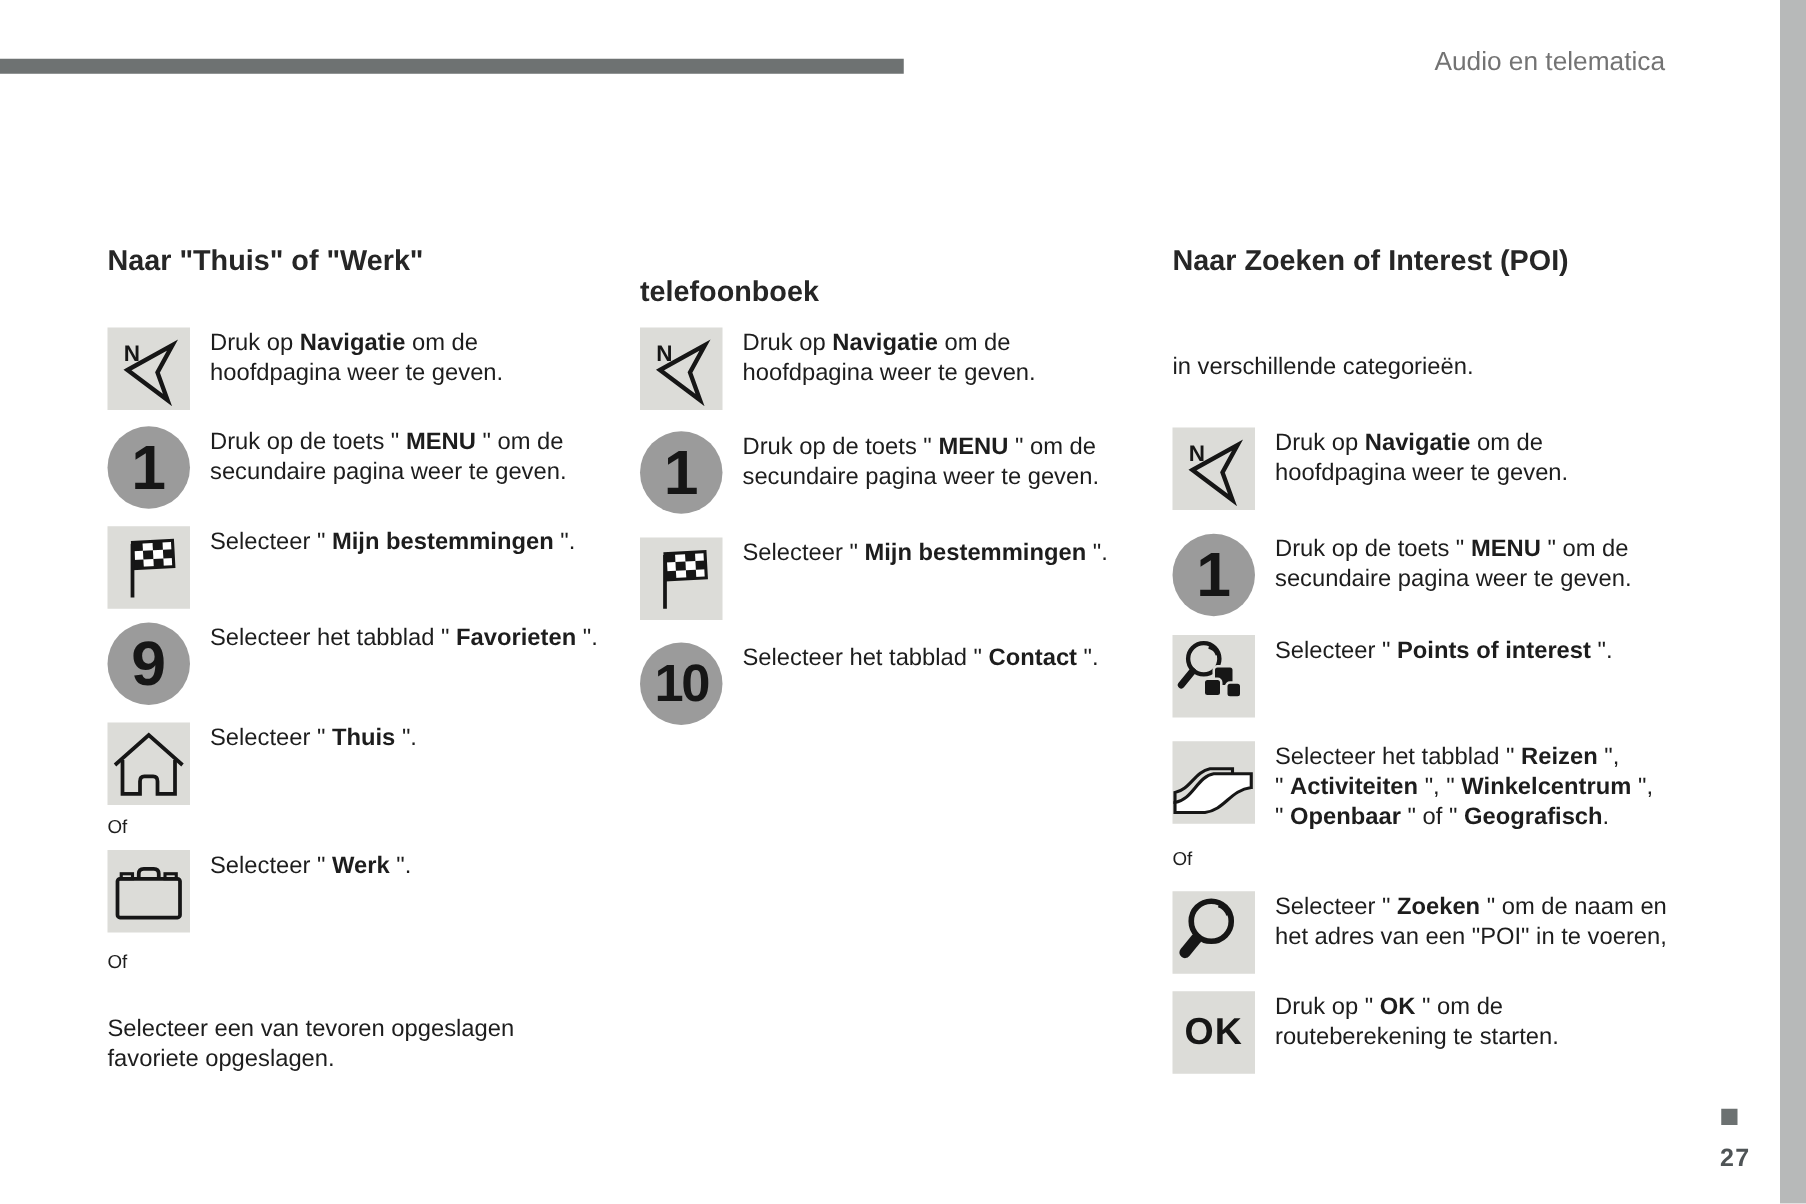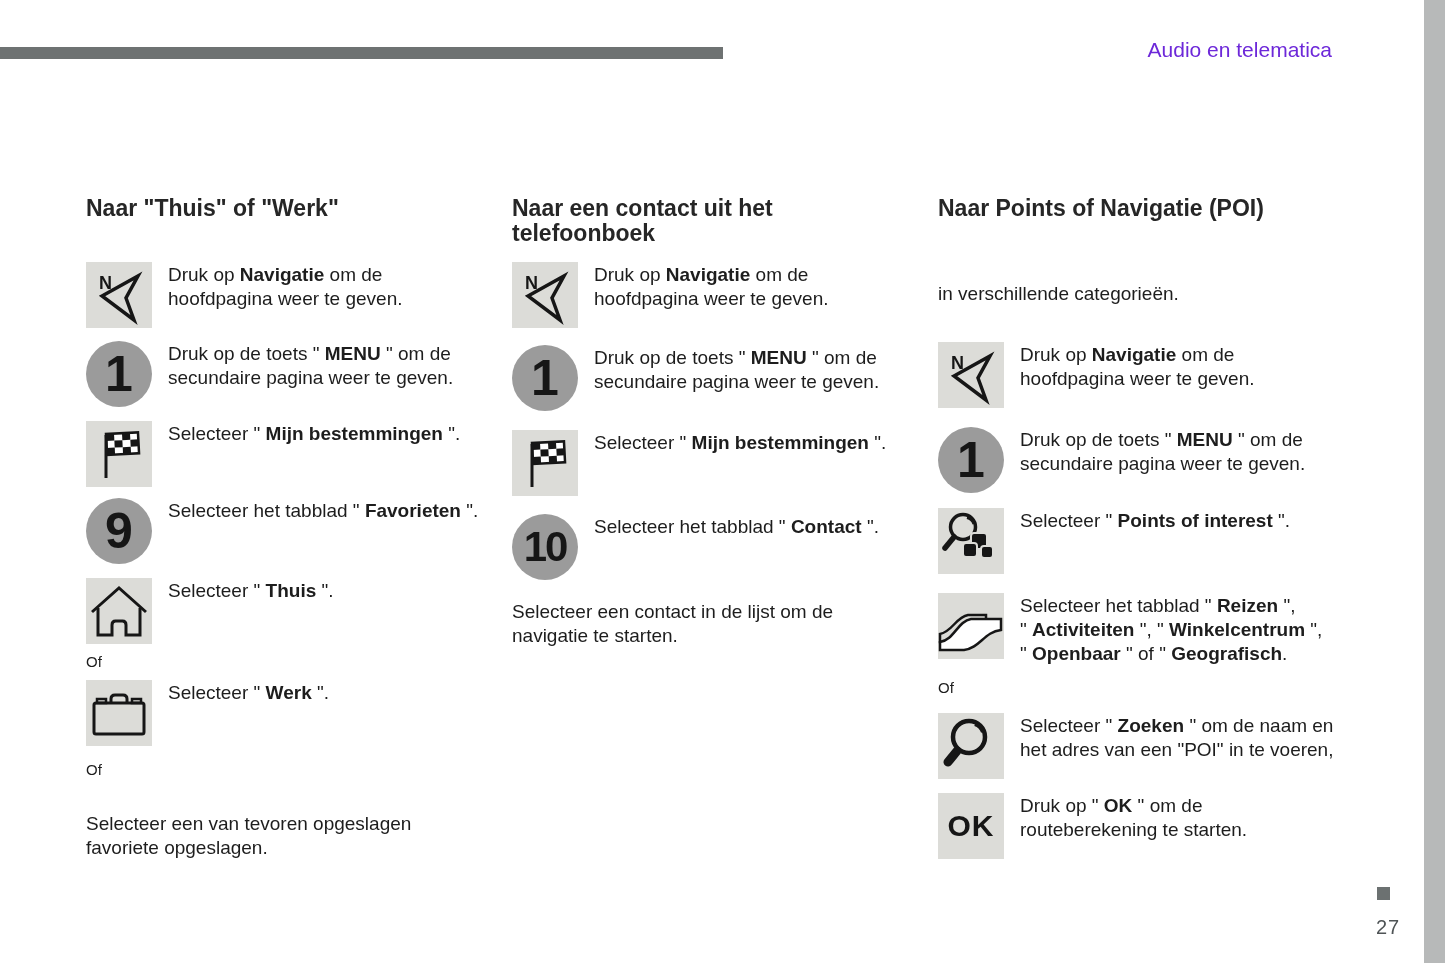--- a/index.html
+++ b/index.html
@@ -1,37 +1,37 @@
 <!DOCTYPE html>
 <html><head>
 <meta charset="utf-8">
 <style>
   html,body{margin:0;padding:0;background:#ffffff;}
   .page{position:relative;width:1445px;height:963px;background:#ffffff;overflow:hidden;
         font-family:"Liberation Sans",sans-serif;color:#1d1d1d;}
   .topbar{position:absolute;left:0;top:47px;width:723px;height:12px;background:#6e7272;}
-  .header-title{position:absolute;top:38px;right:113px;font-size:21px;color:#6d28d9;}
+  .header-title{position:absolute;top:38px;right:113px;font-size:21px;color:#737373;}
   .side-strip{position:absolute;top:0;right:0;width:21px;height:963px;background:#b7b9b9;}
   .col{position:absolute;top:196px;width:404px;}
   .col h2{margin:0;font-size:23px;line-height:25px;font-weight:bold;color:#262626;}
   .block{position:absolute;left:0;display:flex;align-items:flex-start;}
   .tile{flex:0 0 66px;width:66px;height:66px;background:#dcdcd8;display:flex;
         align-items:center;justify-content:center;position:relative;}
   .badge{flex:0 0 66px;width:66px;height:66px;border-radius:50%;background:#9b9b9b;
          display:flex;align-items:center;justify-content:center;font-weight:bold;
          font-size:50px;color:#161616;}
   .badge.two-digit{font-size:42px;letter-spacing:-2px;}
   .ok-tile{font-weight:bold;font-size:30px;letter-spacing:1px;color:#161616;}
   .step-text{padding-left:16px;padding-top:1px;font-size:19px;line-height:24px;}
   .or-label{position:absolute;left:0;font-size:15px;line-height:24px;}
   .para{position:absolute;left:0;font-size:19px;line-height:24px;}
   .intro{position:absolute;left:0;font-size:19px;line-height:24px;}
   b{font-weight:bold;}
   .footer-square{position:absolute;left:1377px;top:887px;width:13px;height:13px;background:#6c7171;}
-  .page-number{position:absolute;left:1376px;top:916px;font-size:20px;font-weight:normal;
+  .page-number{position:absolute;left:1376px;top:916px;font-size:20px;font-weight:bold;
                color:#4f5456;letter-spacing:1px;}
   svg{display:block;}
 </style>
 </head>
 <body>
 
 <div class="page">
 
   <div class="topbar"></div>
   <div class="header-title">Audio en telematica</div>
@@ -100,21 +100,21 @@
         </svg>
       </div>
       <div class="step-text"><span>Selecteer " </span><b>Werk</b><span> ".</span></div>
     </div>
 
     <div class="or-label" style="top:562px">Of</div>
     <div class="para" style="top:616px"><span>Selecteer een van tevoren opgeslagen</span><br><span>favoriete opgeslagen.</span></div>
   </section>
 
   <section class="col" style="left:512px">
-    <h2><span>Naar een contact uit het</span><br><span>telefoonboek</span></h2>
+    <h2><br><span>telefoonboek</span></h2>
 
     <div class="block" style="top:66px">
       <div class="tile">
         <svg width="66" height="66" viewBox="0 0 66 66">
           <text x="13" y="27" font-size="18" font-weight="bold" fill="#161616" font-family="Liberation Sans, sans-serif">N</text>
           <path d="M16,34 L52,14 L40,36 L48,58 Z" fill="none" stroke="#161616" stroke-width="3.5" stroke-linejoin="miter"></path>
         </svg>
       </div>
       <div class="step-text"><span>Druk op </span><b>Navigatie</b><span> om de</span><br><span>hoofdpagina weer te geven.</span></div>
     </div>
@@ -140,25 +140,24 @@
         </svg>
       </div>
       <div class="step-text"><span>Selecteer " </span><b>Mijn bestemmingen</b><span> ".</span></div>
     </div>
 
     <div class="block" style="top:318px">
       <div class="badge two-digit">10</div>
       <div class="step-text"><span>Selecteer het tabblad " </span><b>Contact</b><span> ".</span></div>
     </div>
 
-    <div class="para" style="top:404px"><span>Selecteer een contact in de lijst om de</span><br><span>navigatie te starten.</span></div>
   </section>
 
   <section class="col" style="left:938px">
-    <h2><span>Naar Points of Navigatie (POI)</span></h2>
+    <h2><span>Naar Zoeken of Interest (POI)</span></h2>
 
     <div class="intro" style="top:62px"><br><span>in verschillende categorieën.</span></div>
 
     <div class="block" style="top:146px">
       <div class="tile">
         <svg width="66" height="66" viewBox="0 0 66 66">
           <text x="13" y="27" font-size="18" font-weight="bold" fill="#161616" font-family="Liberation Sans, sans-serif">N</text>
           <path d="M16,34 L52,14 L40,36 L48,58 Z" fill="none" stroke="#161616" stroke-width="3.5" stroke-linejoin="miter"></path>
         </svg>
       </div>

